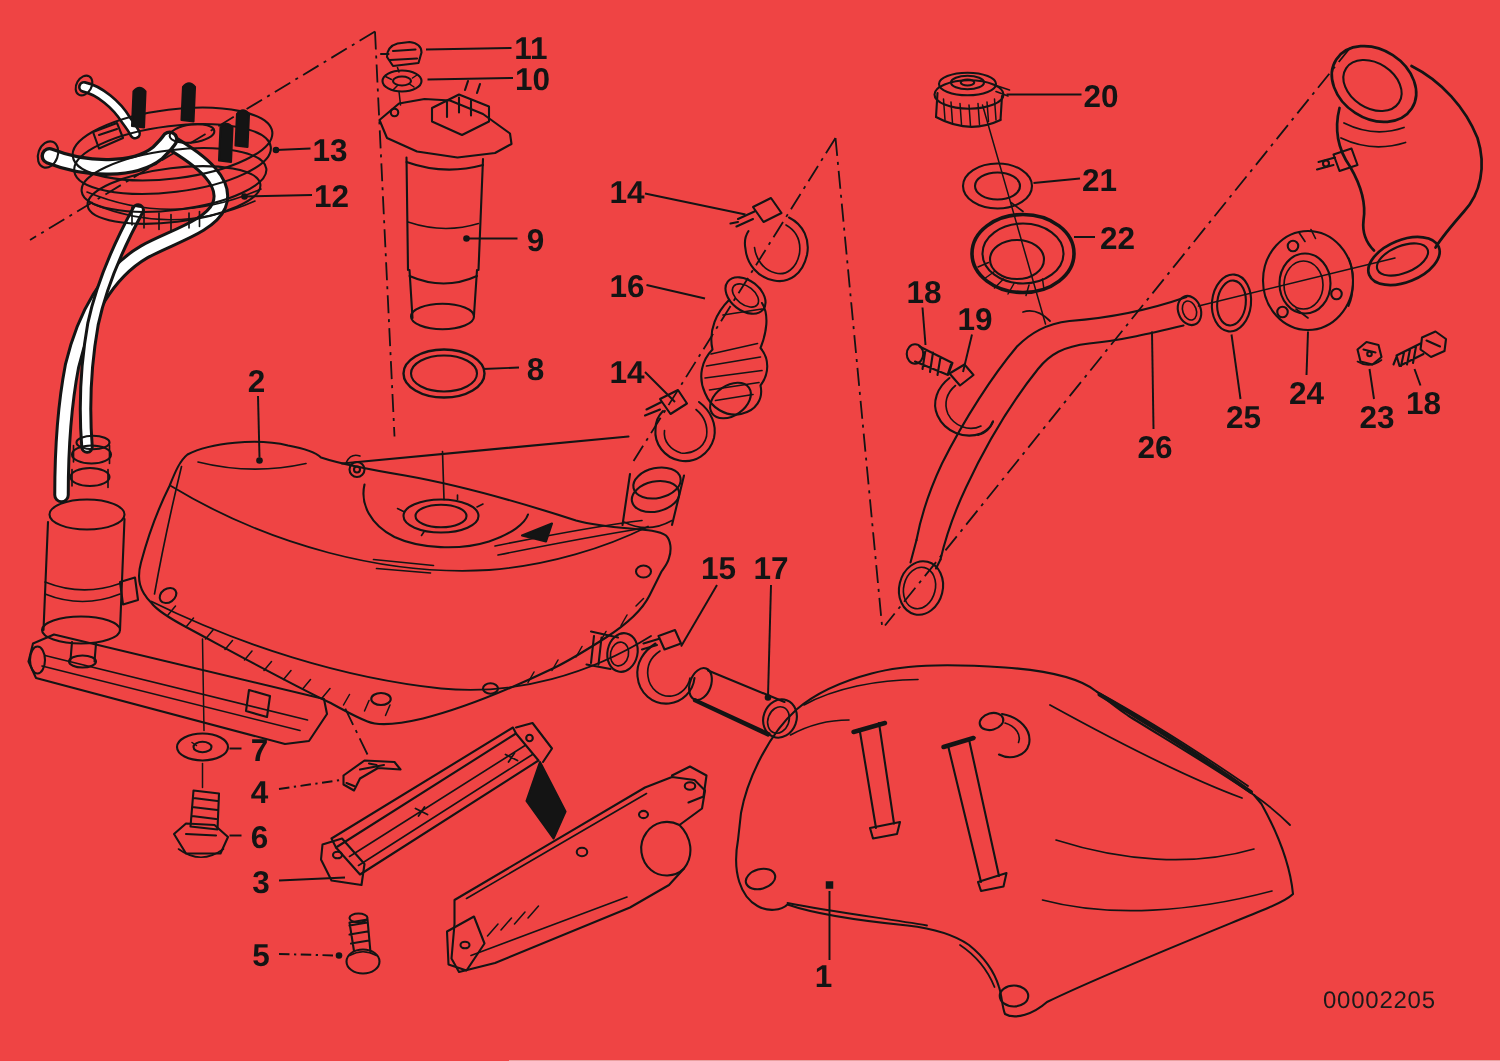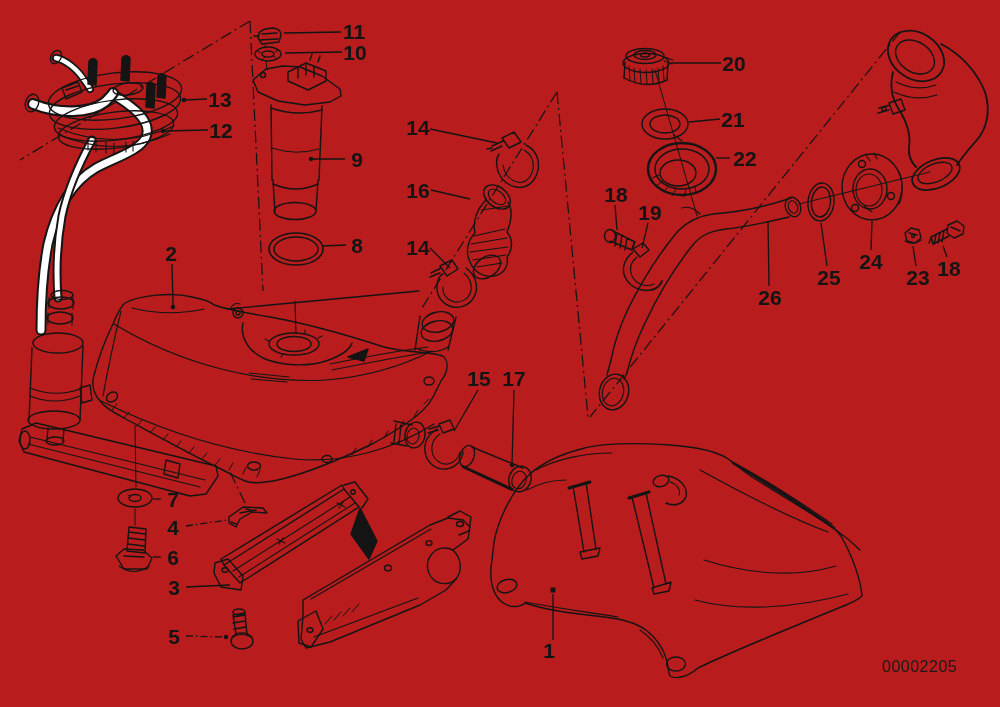--- a/index.html
+++ b/index.html
@@ -1,16 +1,16 @@
 <!DOCTYPE html>
 <html><head>
 <meta charset="utf-8">
 <style>
   html,body{margin:0;padding:0;background:#e8e8e8;}
-  .stage{position:relative;width:1000px;height:707px;background:#b91c1c;overflow:hidden;
+  .stage{position:relative;width:1000px;height:707px;background:#ef4444;overflow:hidden;
          font-family:"Liberation Sans", sans-serif;}
   svg{display:block}
   .callout-label{font-family:"Liberation Sans", sans-serif;font-weight:bold;font-size:21px;fill:#141414;}
   .plate-code{font-family:"Liberation Sans", sans-serif;font-size:16px;letter-spacing:.5px;fill:#1a1a1a;}
   .leader{stroke:#141414;stroke-width:1.3;fill:none;}
   .leader.dash{stroke-dasharray:7 3 1.5 3;}
   .cline{stroke:#141414;stroke-width:1.2;fill:none;stroke-dasharray:12 4 2 4;}
 </style>
 </head>
 <body>

